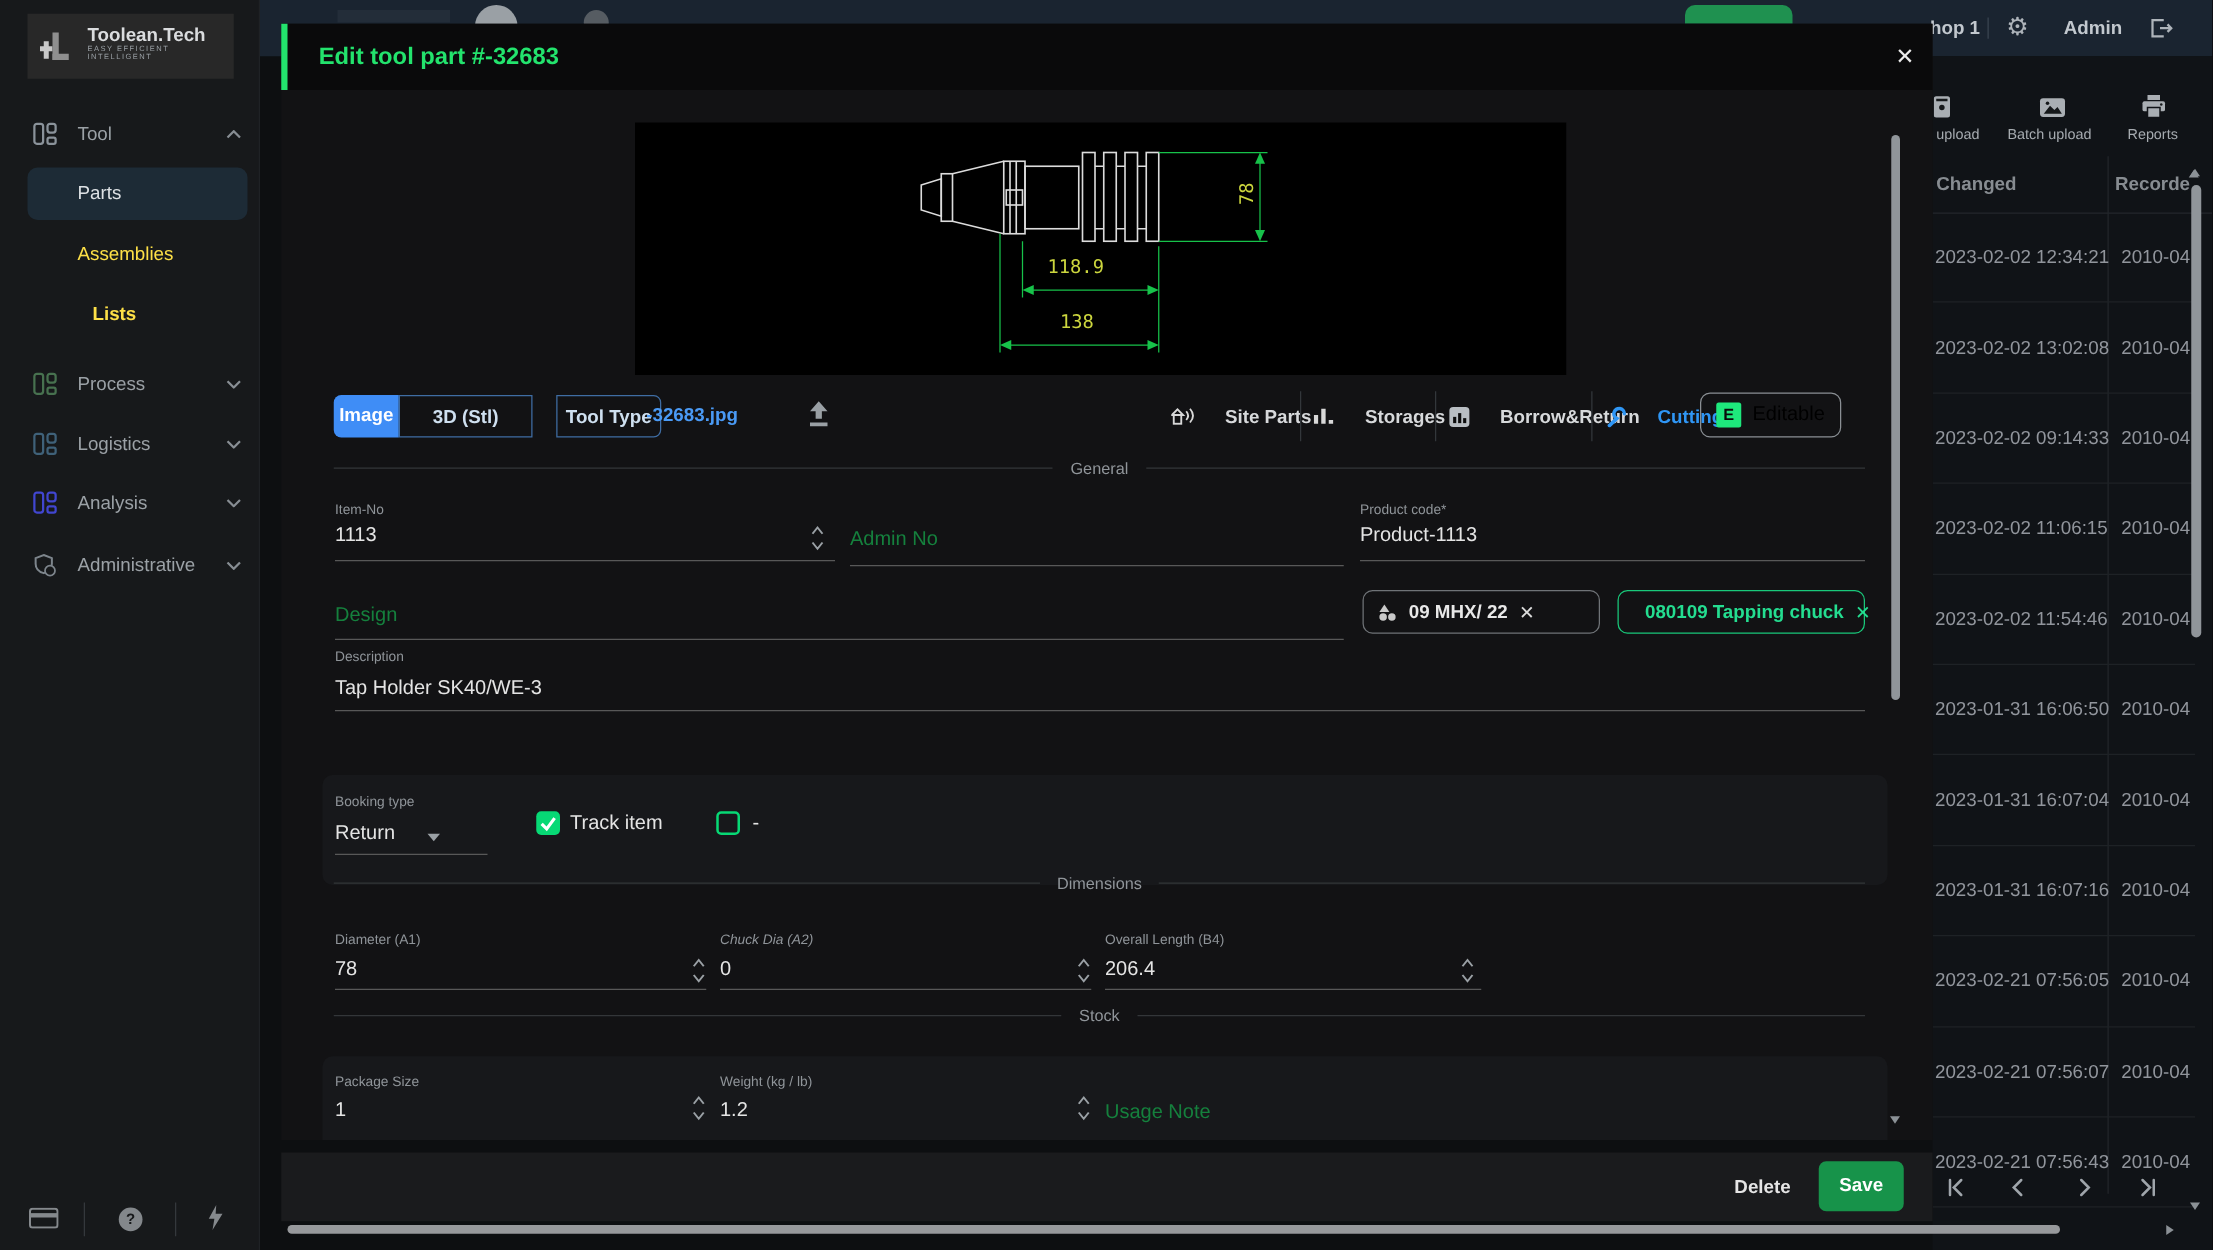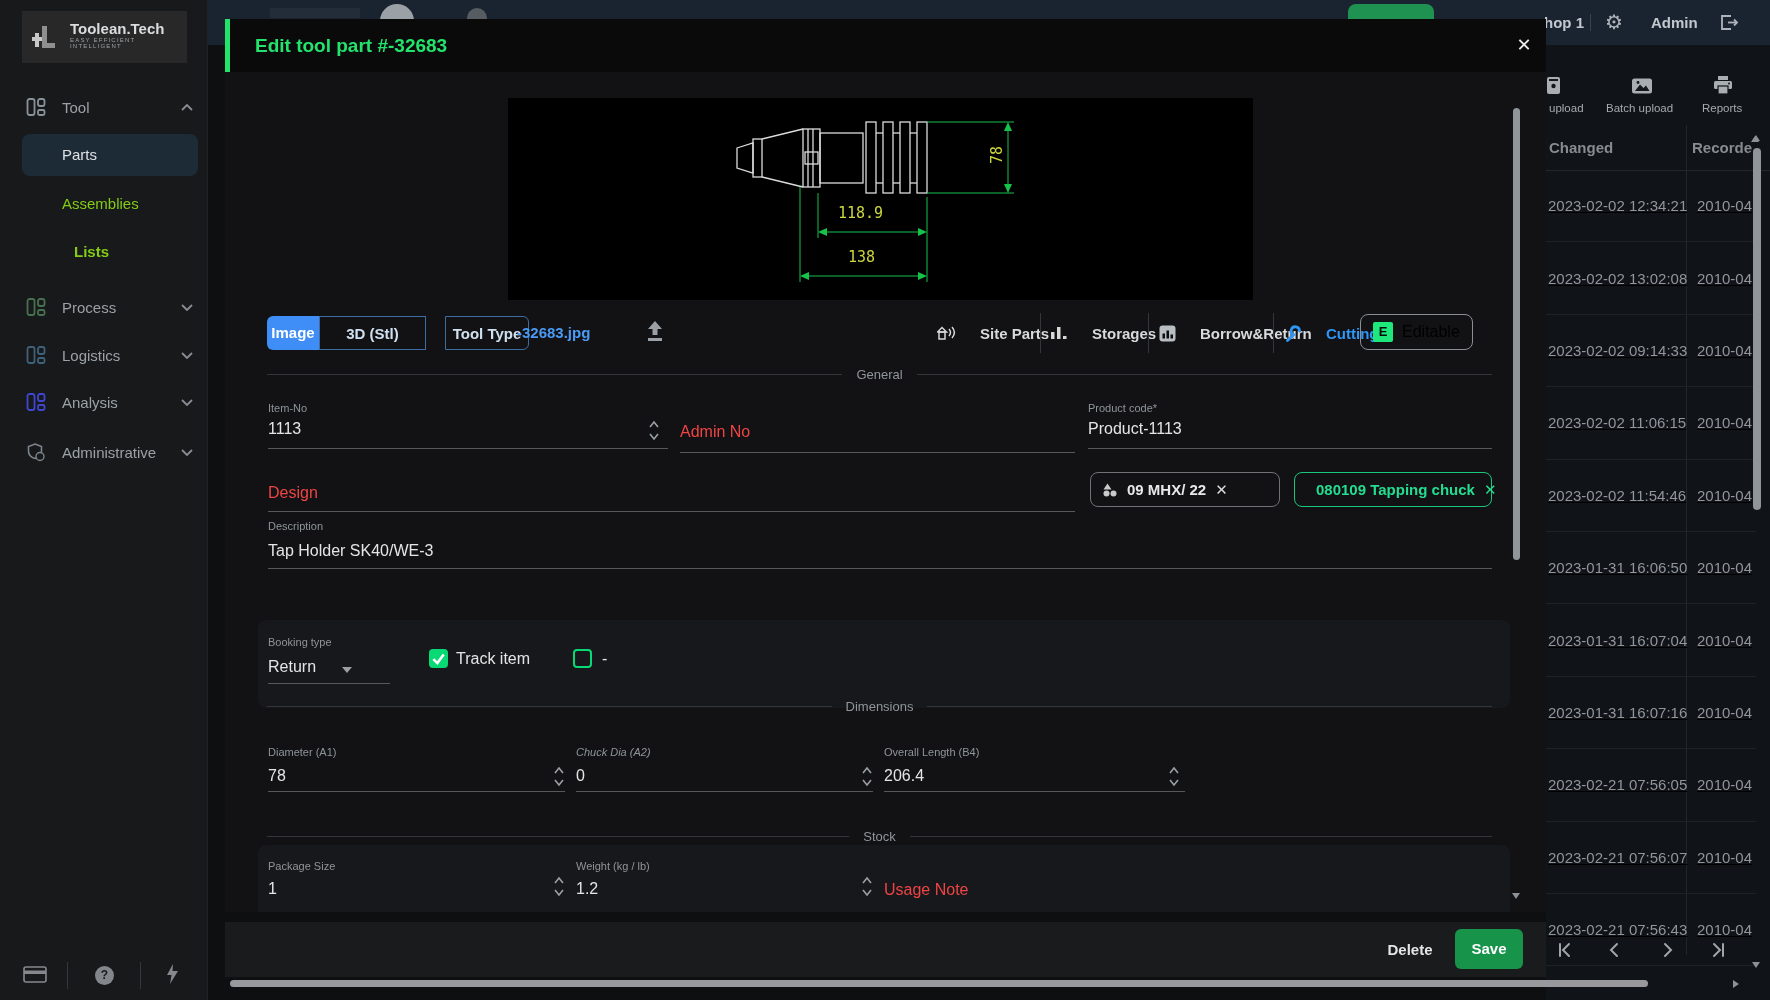--- a/index.html
+++ b/index.html
@@ -7,21 +7,21 @@
   .abs{position:absolute;}
   
   .topbar{left:207px;top:0;width:1563px;height:45px;background:#1a2430;}
   .topbar .txt{font-size:15px;font-weight:bold;color:#c2c8ce;line-height:45px;}
   .sidebar{left:0;top:0;width:207px;height:1000px;background:#17191b;border-right:1px solid #1f2225;}
   .logo-box{left:22px;top:11px;width:165px;height:52px;background:#282828;display:flex;align-items:center;}
   .brand{font-size:15px;font-weight:bold;color:#dadcde;line-height:17px;}
   .tagline{font-size:6px;letter-spacing:1.2px;color:#9aa0a5;}
   .side-item{height:40px;display:flex;align-items:center;gap:16px;padding-left:26px;width:181px;}
   .side-item .sl{font-size:15px;color:#9ba1a6;flex:1;}
-  .side-sub{font-size:15px;color:#84cc16;padding-left:62px;line-height:40px;}
+  .side-sub{font-size:15px;color:#fde047;padding-left:62px;line-height:40px;}
   .parts-pill{left:22px;top:134px;width:176px;height:42px;background:#1d2b36;border-radius:8px;}
   .parts-pill span{font-size:15px;color:#dde1e4;padding-left:40px;line-height:42px;display:block;}
   .right-region{left:1546px;top:45px;width:224px;height:955px;background:#101317;overflow:hidden;}
   .tb-label{font-size:11.5px;color:#a6abb0;}
   .th{font-size:15px;font-weight:bold;color:#878c91;}
   .trow{height:71.4px;border-bottom:1px solid #1e2226;display:flex;align-items:center;}
   .trow .c1{width:143px;overflow:hidden;padding-left:2px;font-size:15px;color:#91959c;white-space:nowrap;}
   .trow .c2{padding-left:6px;font-size:15px;color:#91959c;white-space:nowrap;}
   .tri-up{width:0;height:0;border-left:4px solid transparent;border-right:4px solid transparent;border-bottom:6px solid #8b9196;}
   .tri-dn{width:0;height:0;border-left:4px solid transparent;border-right:4px solid transparent;border-top:6px solid #8b9196;}
@@ -38,21 +38,21 @@
   .linkbtn{display:flex;align-items:center;gap:24px;height:34px;}
   .linkbtn .lt{font-size:15px;font-weight:bold;color:#d7d9db;white-space:nowrap;}
   .vsep{width:1px;background:#33373b;}
   .editable-box{display:flex;align-items:center;gap:9px;border:1px solid #8a8f94;border-radius:8px;height:36px;box-sizing:border-box;padding:0 12px;}
   .ebadge{width:20px;height:20px;background:#1ee87c;color:#0a0a0a;font-size:13px;font-weight:bold;text-align:center;line-height:20px;border-radius:2px;}
   .sec{display:flex;align-items:center;gap:14px;}
   .sec .ln{flex:1;height:1px;background:#333639;}
   .sec .tx{font-size:13px;color:#90959a;}
   .lbl{font-size:11px;color:#8f9499;}
   .val{font-size:16px;color:#e4e4e4;}
-  .ph{font-size:16px;color:#ef4444;}
+  .ph{font-size:16px;color:#15803d;}
   .uline{height:1px;background:#585858;}
   .panel{background:#17181b;border-radius:8px;}
   .chip{display:flex;align-items:center;border:1px solid #6f7377;border-radius:8px;height:35px;box-sizing:border-box;padding:0 12px;gap:9px;}
   .chip .ct{font-size:15px;font-weight:bold;color:#e8e8e8;white-space:nowrap;}
   .chip .cx{font-size:15px;color:#dcdcdc;}
   .chip.green{border-color:#19c87a;}
   .chip.green .ct{color:#24dd90;}
   .chip.green .cx{color:#24dd90;}
   .gbar{width:3px;height:16px;background:#1ee87c;}
   .cb{width:19px;height:19px;border-radius:4px;box-sizing:border-box;}
@@ -220,21 +220,21 @@
     </div>
     <div class="abs tb-label" style="left:156px;top:57px;">Reports</div>
 
     <div class="abs" style="left:0;top:80px;width:224px;height:45px;border-bottom:1px solid #23272c;">
       <span class="abs th" style="left:3px;top:14px;">Changed</span>
       <span class="abs th" style="left:146px;top:14px;">Recorde</span>
       <span class="abs tri-up" style="left:205px;top:11px;"></span>
     </div>
     <div class="abs" style="left:140px;top:80px;width:1px;height:830px;background:#22262b;"></div>
 
-    <div class="abs" style="left:0;top:125px;width:210px;height:830px;overflow:hidden;text-decoration:underline;">
+    <div class="abs" style="left:0;top:125px;width:210px;height:830px;overflow:hidden;">
       <div class="trow">
           <span class="c1">2023-02-02 12:34:21</span>
           <span class="c2">2010-04</span>
         </div>
       <div class="trow">
           <span class="c1">2023-02-02 13:02:08</span>
           <span class="c2">2010-04</span>
         </div>
       <div class="trow">
           <span class="c1">2023-02-02 09:14:33</span>
@@ -502,21 +502,21 @@
     <div class="abs lbl" style="left:659px;top:727px;">Overall Length (B4)</div>
     <div class="abs val" style="left:659px;top:748px;">206.4</div>
     <div class="abs" style="left:943px;top:746px;">
       <svg width="12" height="24" viewBox="0 0 12 24">
           <polyline points="2,8 6,3 10,8" stroke="#9aa0a5" stroke-width="1.6" fill="none"></polyline>
           <polyline points="2,15 6,20 10,15" stroke="#9aa0a5" stroke-width="1.6" fill="none"></polyline>
         </svg>
     </div>
     <div class="abs uline" style="left:659px;top:772px;width:301px;"></div>
 
-    <div class="abs sec" style="left:42px;top:810px;width:1225px;">
+    <div class="abs sec" style="left:42px;top:786px;width:1225px;">
       <div class="ln"></div>
         <div class="tx">Stock</div>
         <div class="ln"></div>
     </div>
     <div class="abs panel" style="left:33px;top:826px;width:1252px;height:67px;border-radius:8px 8px 0 0;"></div>
 
     <div class="abs lbl" style="left:43px;top:841px;">Package Size</div>
     <div class="abs val" style="left:43px;top:861px;">1</div>
     <div class="abs" style="left:328px;top:856px;">
       <svg width="12" height="24" viewBox="0 0 12 24">

